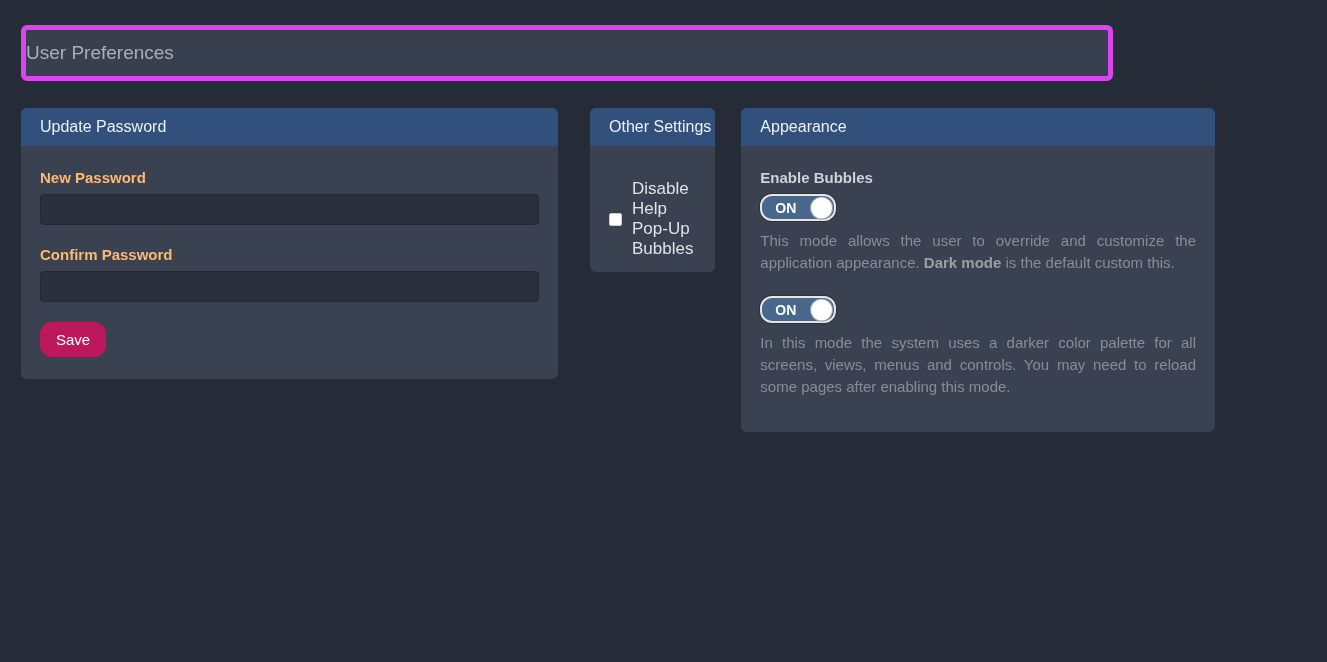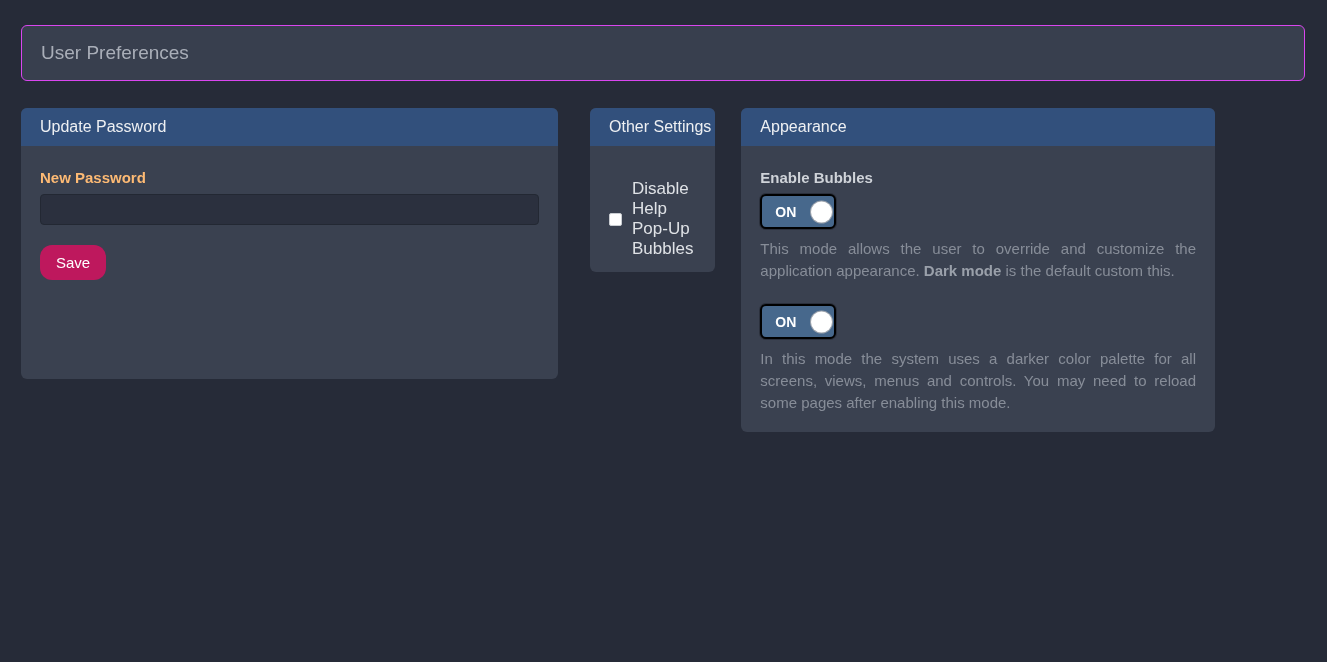--- a/index.html
+++ b/index.html
@@ -6,26 +6,25 @@
   html, body {
     width: 1327px; height: 662px;
     background: #262b38;
     font-family: "Liberation Sans", "DejaVu Sans", sans-serif;
     overflow: hidden;
   }
   .page { width: 1327px; height: 662px; position: relative; padding: 25px 22px 0 21px; }
 
   
   .topbar {
-    width: 1284px; height: 56px;
+    width: 1092px; height: 56px;
     background: #383f4e;
-    border: 1px solid #d946ef;
+    border: 5px solid #d946ef;
     border-radius: 6px;
     display: flex; align-items: center;
-    padding-left: 19px;
     margin-bottom: 27px;
   }
   .topbar .title { color: #a9aeb8; font-size: 19px; }
 
   
   .cols { display: flex; gap: 32px; align-items: flex-start; }
   .col-left  { width: 537px; }
   .col-right { width: 625px; display: flex; flex-direction: row; gap: 26px; }
 
   
@@ -98,25 +97,25 @@
 
   
   .panel-appearance { height: 324px; }
   .panel-appearance .panel-body { padding: 23px 19px 19px 19px; }
   .setting-label {
     display: block;
     color: #cfd3d9; font-size: 15px; font-weight: bold;
   }
   .toggle {
     position: relative;
-    width: 76px; height: 35px;
+    width: 76px; height: 27px;
     margin-top: 8px;
     background: #47688c;
-    border: 2px solid #000000;
-    border-radius: 6px;
+    border: 2px solid #e5e5e5;
+    border-radius: 12px;
     box-shadow: 0 0 0 1px rgba(0,0,0,0.25);
     cursor: pointer;
   }
   .toggle .toggle-text {
     position: absolute; left: 13px; top: 50%;
     transform: translateY(-50%);
     color: #ffffff; font-size: 14px; font-weight: bold;
   }
   .toggle .toggle-knob {
     position: absolute; right: 2px; top: 50%;
@@ -150,20 +149,24 @@
     <div class="col-left">
       <div class="panel panel-update">
         <div class="panel-header">
           <span class="panel-title">Update Password</span>
         </div>
         <div class="panel-body">
           <div class="form-group">
             <label class="field-label">New Password</label>
             <input class="text-input" type="password" value="" style="">
           </div>
+          <div class="form-group">
+            <label class="field-label">Confirm Password</label>
+            <input class="text-input" type="password" value="" style="">
+          </div>
           <button class="btn-save">Save</button>
         </div>
       </div>
     </div>
 
     <div class="col-right">
 
       <div class="panel panel-other">
         <div class="panel-header">
           <span class="panel-title">Other Settings</span>

